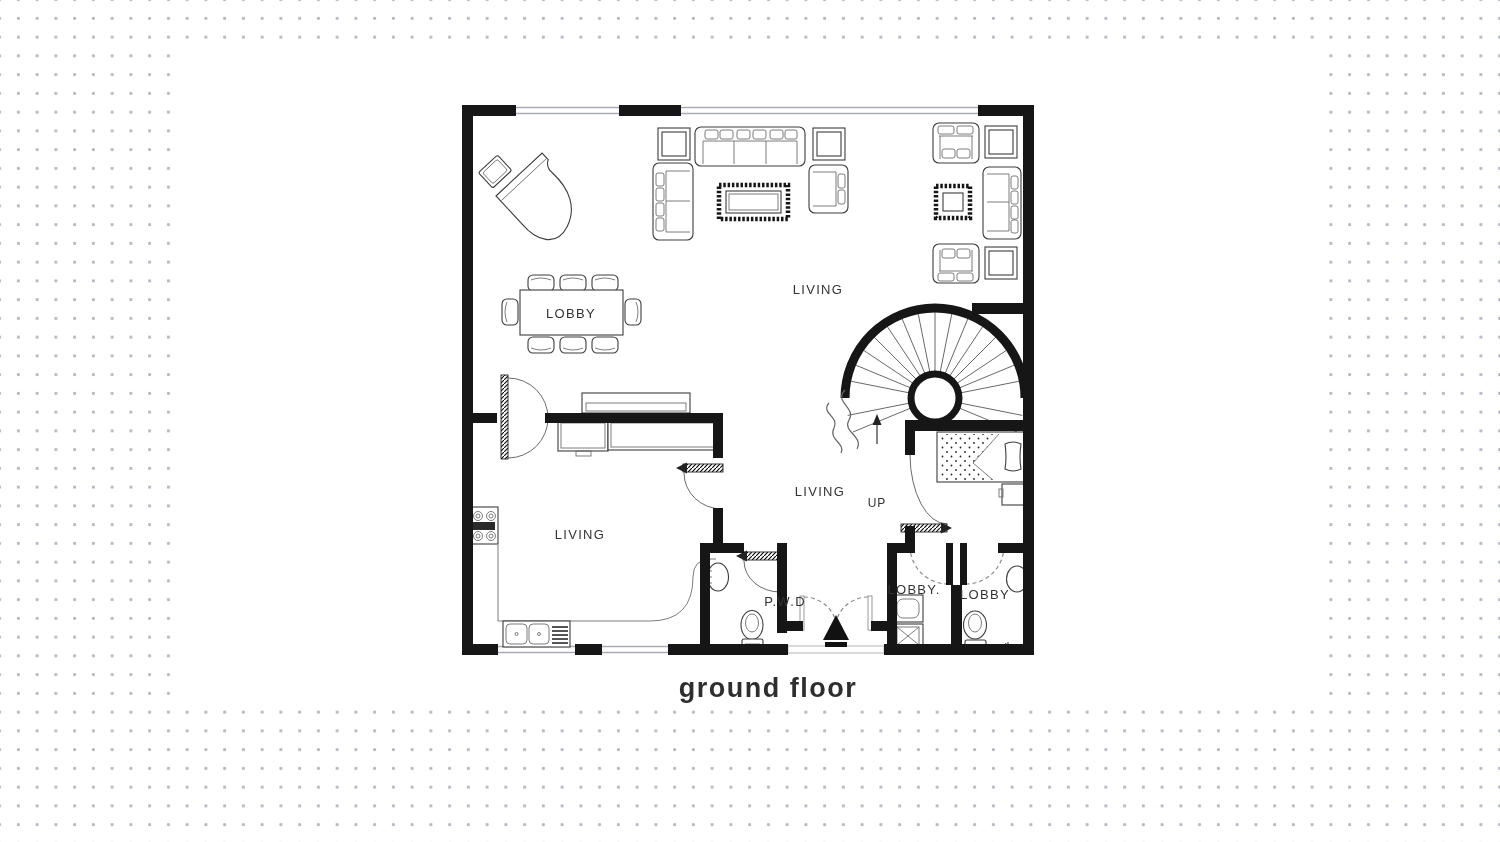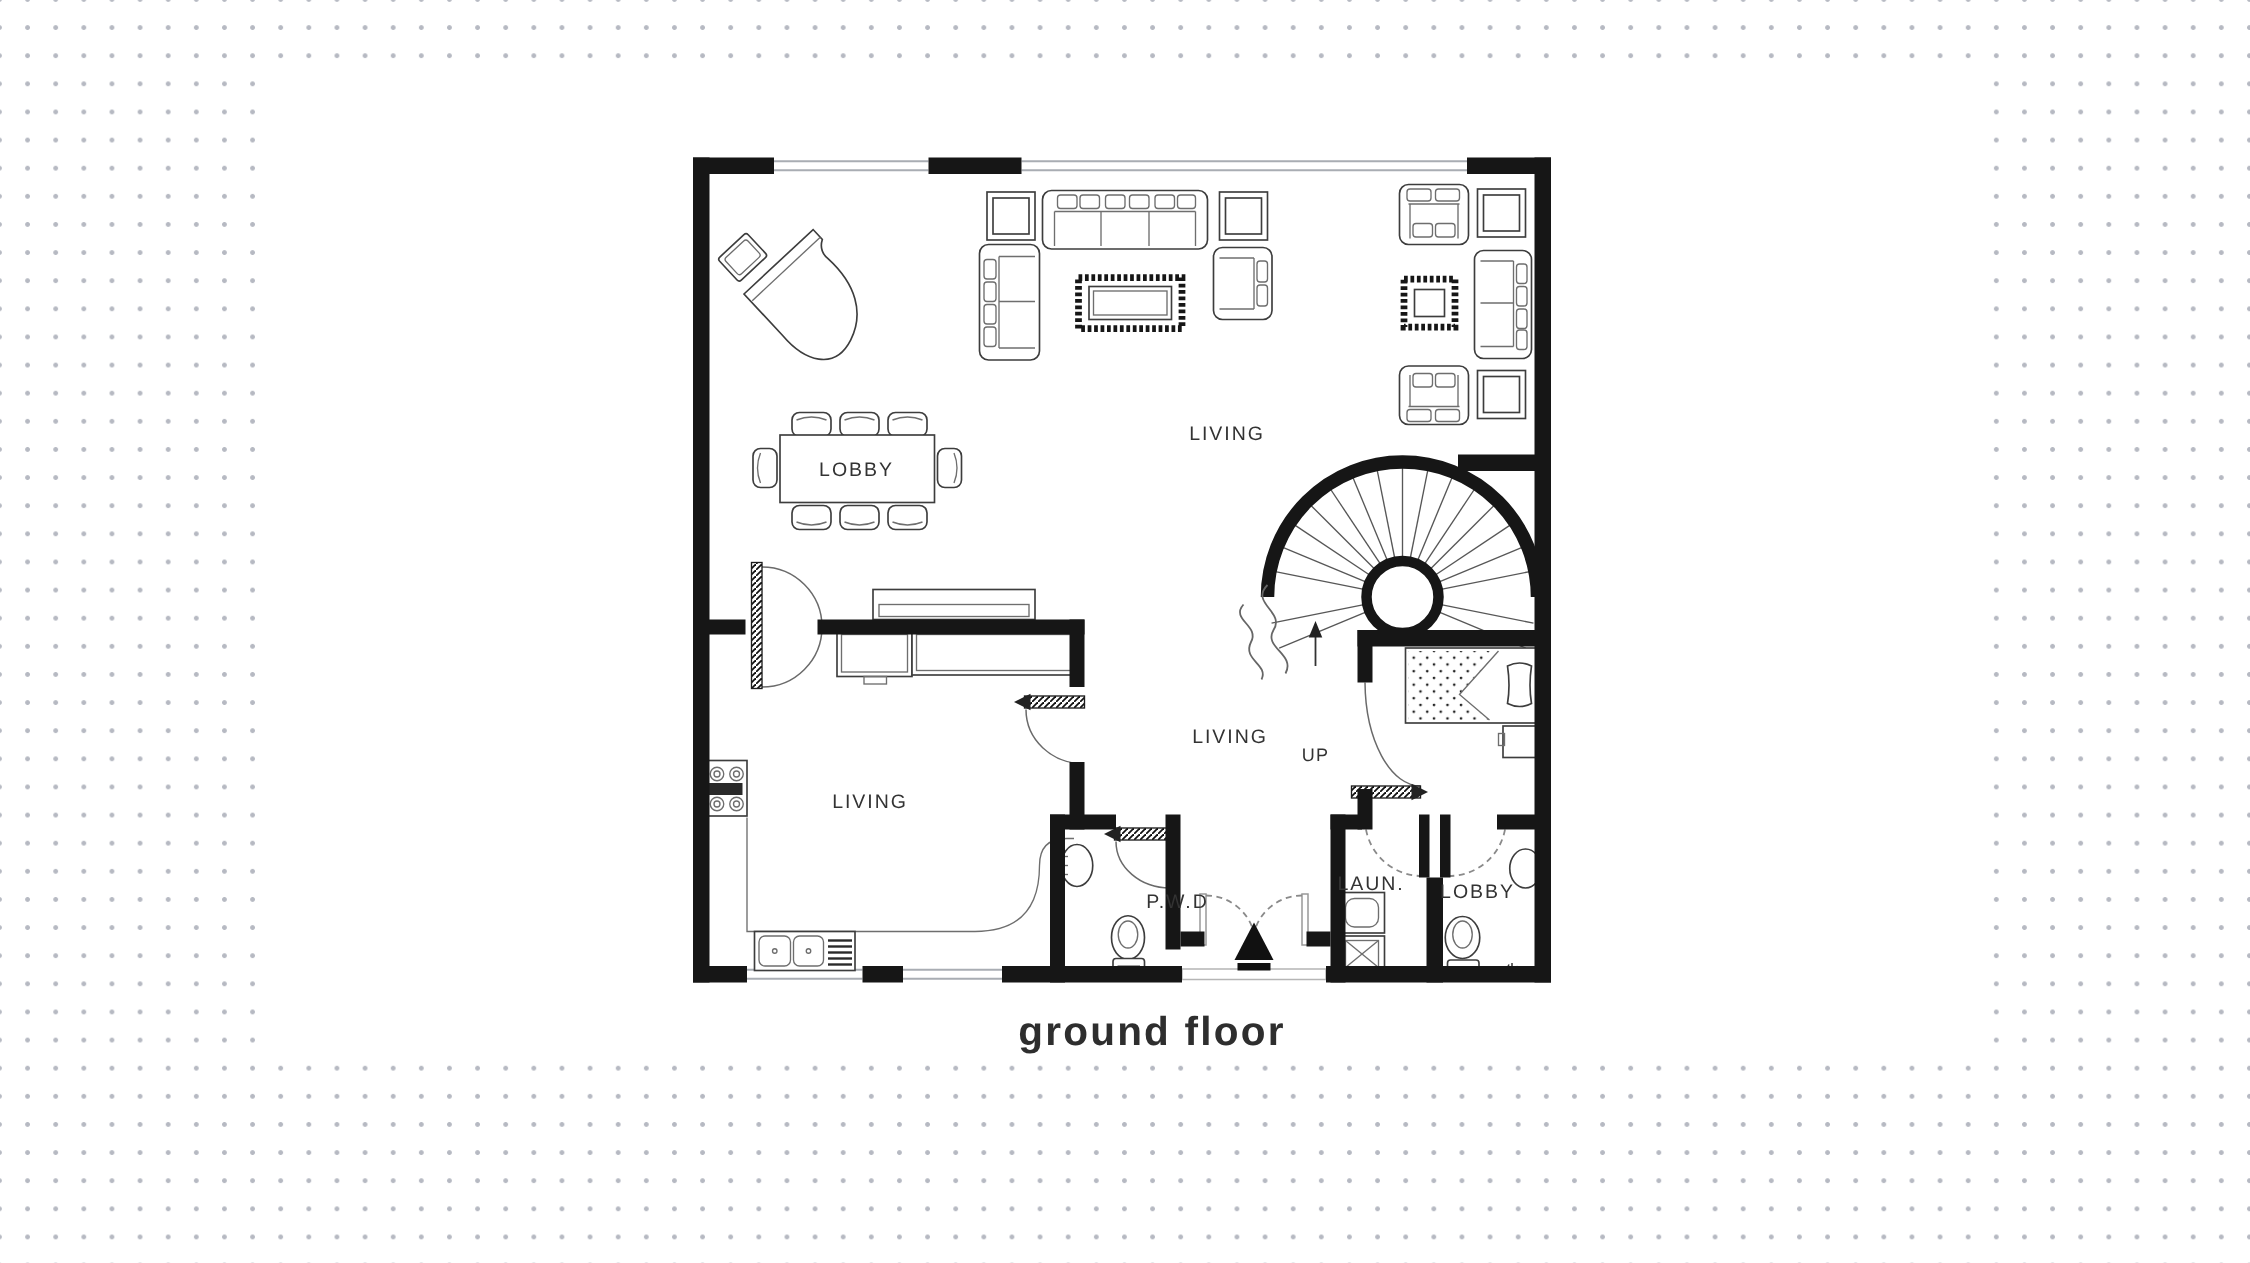--- a/index.html
+++ b/index.html
@@ -391,16 +391,16 @@
       <rect class="wall" x="905" y="526" width="10" height="27"></rect>
     </g>
   </svg>
 
   <div class="room-label" style="left:818px;top:289px">LIVING</div>
   <div class="room-label" style="left:571px;top:313px">LOBBY</div>
   <div class="room-label" style="left:580px;top:534px">LIVING</div>
   <div class="room-label" style="left:820px;top:491px">LIVING</div>
   <div class="room-label small-label" style="left:877px;top:455px">UP</div>
   <div class="room-label" style="left:785px;top:601px">P.W.D</div>
-  <div class="room-label" style="left:914px;top:589px">LAUN.</div>
+  <div class="room-label" style="left:914px;top:589px">LOBBY.</div>
   <div class="room-label" style="left:985px;top:594px">LOBBY</div>
   <div class="caption" style="left:768px;top:688px">ground floor</div>
 </div>
 
 </body></html>

